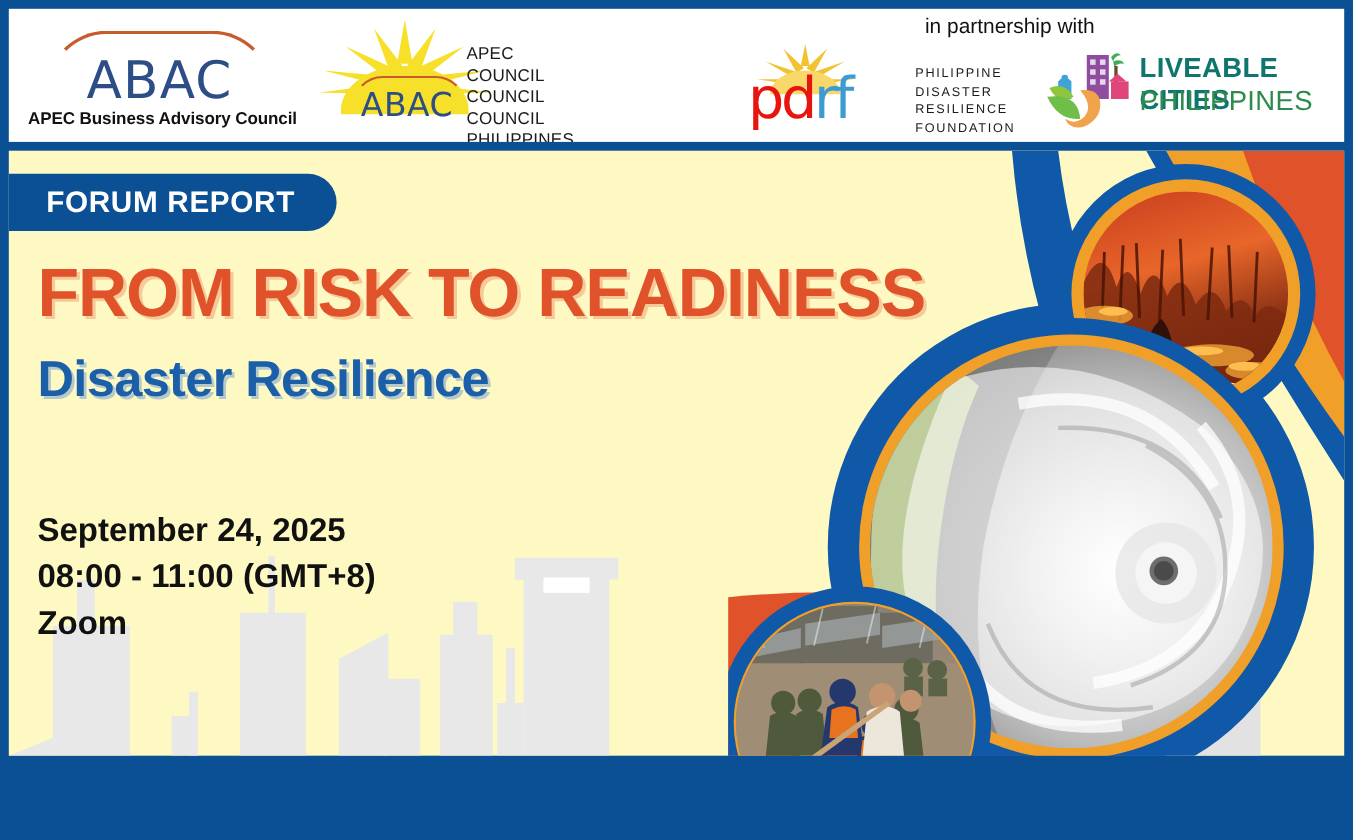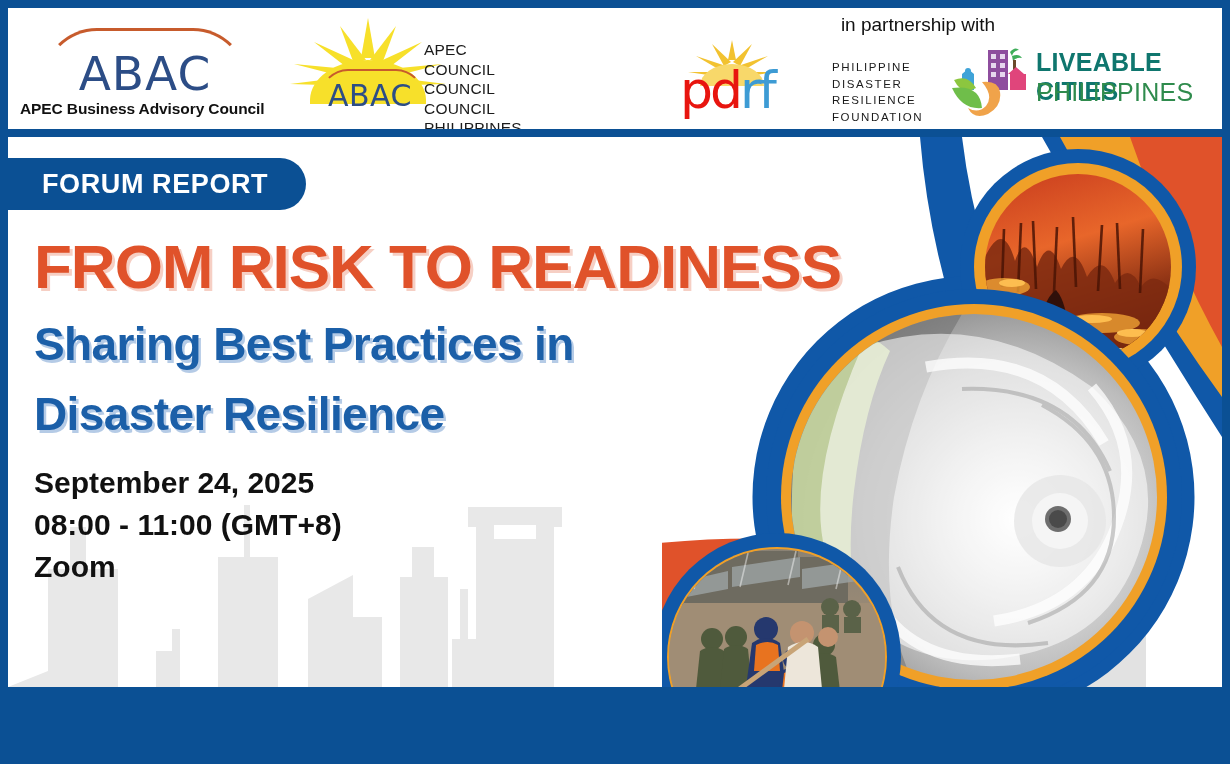--- a/index.html
+++ b/index.html
@@ -27,21 +27,21 @@
     border:3px solid #C75B2C;border-bottom:none;
     border-radius:110px 110px 0 0;
     border-left-color:transparent;border-right-color:transparent;
   }
   .abac-word{
     position:absolute;left:10px;top:20px;width:230px;text-align:center;
     font-family:"DejaVu Sans", sans-serif;
     font-size:47px;letter-spacing:1px;color:#2C4D86;font-weight:400;
   }
   .abac-sub{
-    position:absolute;left:0;top:74px;width:250px;text-align:left;
+    position:absolute;left:0;top:74px;width:250px;text-align:right;
     font-size:15.5px;font-weight:bold;color:#111;letter-spacing:-0.1px;
   }
 
   .logo-abacph{
     position:absolute;left:268px;top:8px;width:270px;height:112px;
   }
   .sunburst{position:absolute;left:12px;top:2px;width:160px;height:86px;}
   .abacph-word{
     position:absolute;left:24px;top:62px;width:140px;text-align:center;
     font-family:"DejaVu Sans", sans-serif;
@@ -86,21 +86,21 @@
     font-size:25px;font-weight:bold;color:#0f766e;letter-spacing:0.3px;
   }
   .lcp-t2{
     position:absolute;left:88px;top:36px;
     font-size:25px;color:#2F8B4D;letter-spacing:0.3px;
   }
 
   
   .main-band{
     position:absolute;left:8px;top:137px;width:1214px;height:550px;
-    background:#ffffff;overflow:hidden;
+    background:#fef9c3;overflow:hidden;
   }
 
   .skyline{position:absolute;left:0;bottom:0;width:700px;height:210px;}
   .skyline-right{position:absolute;right:0;bottom:0;width:190px;height:190px;}
 
   .deco{position:absolute;right:0;top:0;width:560px;height:619px;}
 
   .badge{
     position:absolute;left:0;top:21px;height:52px;
     background:#0B5094;color:#fff;
@@ -402,21 +402,20 @@
           </g>
         </g>
       </g>
     </svg>
 
     <div class="badge">FORUM REPORT</div>
 
     <div class="title">FROM RISK TO READINESS</div>
 
     <div class="subtitle">
-      <div>Sharing Best Practices in</div>
       <div>Disaster Resilience</div>
     </div>
 
     <div class="details">
       <div>September 24, 2025</div>
       <div>08:00 - 11:00 (GMT+8)</div>
       <div>Zoom</div>
     </div>
 
   </div>

